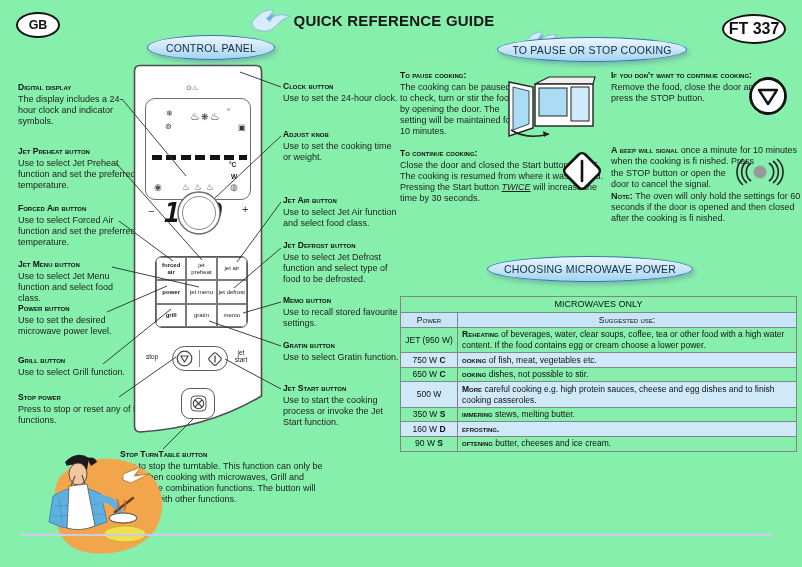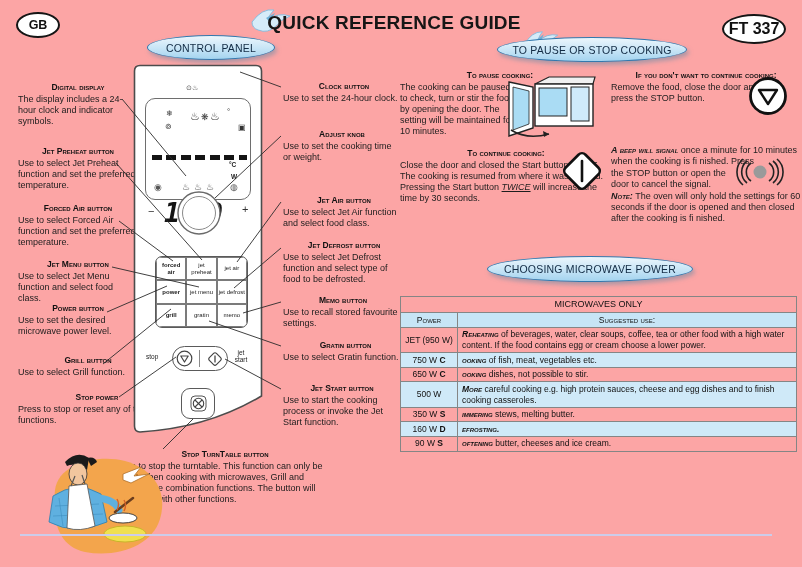--- a/index.html
+++ b/index.html
@@ -1,36 +1,36 @@
 <!DOCTYPE html>
 <html><head>
 <meta charset="utf-8">
 <style>
   * { margin:0; padding:0; box-sizing:border-box; }
   body { background:#ffffff; font-family:"Liberation Sans", sans-serif; }
-  .page { position:relative; width:802px; height:567px; background:#fca5a5; overflow:hidden; }
+  .page { position:relative; width:802px; height:567px; background:#86efac; overflow:hidden; }
   .abs { position:absolute; }
 
   
   .badge { border:2.2px solid #151515; border-radius:50%; display:flex; align-items:center; justify-content:center;
            font-weight:bold; color:#111; background:#fff; }
 
   
   .sec-oval { border:1.6px solid #3279ae; border-radius:50%;
     background:linear-gradient(180deg,#ecf6fc 0%, #c6e4f6 55%, #a4d4ef 100%);
     box-shadow:2px 3px 4px rgba(110,140,165,.55);
     display:flex; align-items:center; justify-content:center;
     font-size:10.5px; color:#122b44; letter-spacing:.2px; }
 
-  .title { font-weight:bold; font-size:19px; color:#161616; letter-spacing:.2px; white-space:nowrap; }
-
-  
-  .co-h { font-weight:bold; font-variant:small-caps; font-size:8.5px; color:#111; line-height:1.15;text-align:center; }
+  .title { font-weight:bold; font-size:15px; color:#161616; letter-spacing:.2px; white-space:nowrap; }
+
+  
+  .co-h { font-weight:bold; font-variant:small-caps; font-size:8.5px; color:#111; line-height:1.15; }
   .co-b { font-size:9px; color:#1d1d1d; line-height:1.22; margin-top:1px; }
-  .sc-lead { font-weight:bold; font-variant:small-caps;font-style:italic; }
+  .sc-lead { font-weight:bold; font-variant:small-caps; }
   .uit { font-style:italic; text-decoration:underline; }
   .blk { display:block; }
 
   
   .panel-el { z-index:2; }
   .lines-svg { z-index:6; pointer-events:none; }
   .display { border:1.3px solid #6e6e6e; border-radius:10px; background:#fff; z-index:3; }
   .disp-ico { position:absolute; color:#333; line-height:1; }
   .dash-bar { position:absolute; background:repeating-linear-gradient(90deg,#141414 0 10px, transparent 10px 14.5px); }
   .time { position:absolute; font-family:"DejaVu Sans Mono", monospace; font-weight:bold; font-style:italic;

